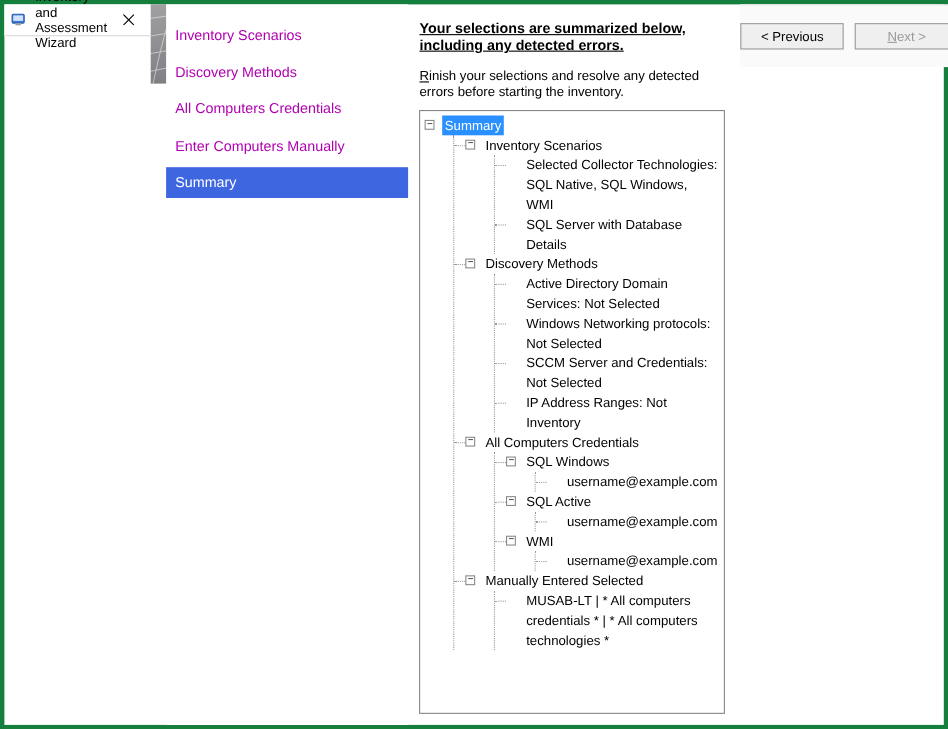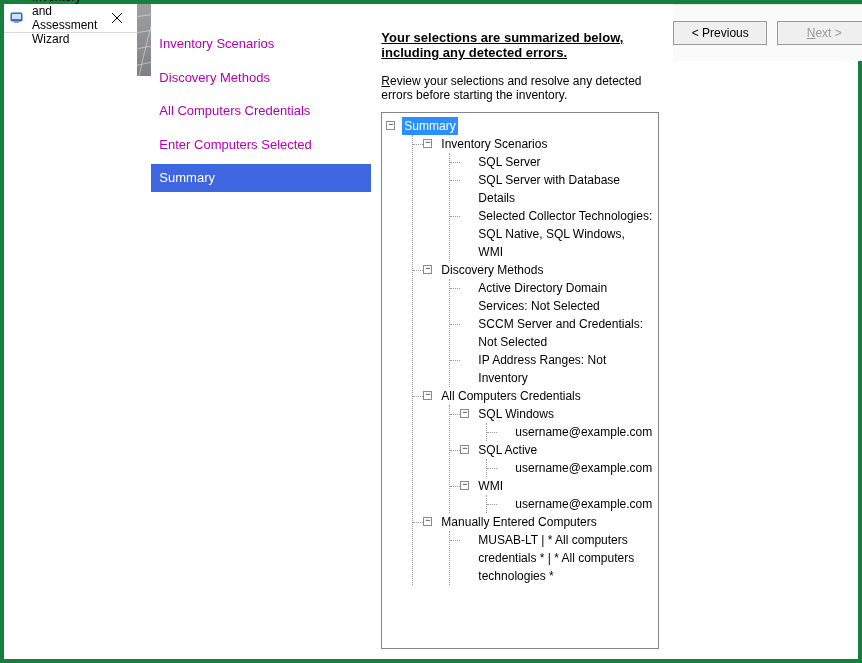--- a/index.html
+++ b/index.html
@@ -84,21 +84,20 @@
     height: 160px;
     opacity: .55;
     pointer-events: none;
   }
 
   
   .body {
     flex: 1;
     display: flex;
     min-height: 0;
-    margin-top: 12px;
   }
   .sidebar {
     width: 220px;
     background: #fff;
     padding-top: 14px;
   }
   .nav-item {
     padding: 6px 8px 6px 8px;
     font-size: 13px;
     color: #1a2bd6;
@@ -275,55 +274,55 @@
       </g>
     </svg>
   </div>
 
   <div class="body">
 
     <div class="sidebar">
       <div class="nav-item visited">Inventory Scenarios</div>
       <div class="nav-item visited">Discovery Methods</div>
       <div class="nav-item visited">All Computers Credentials</div>
-      <div class="nav-item visited">Enter Computers Selected</div>
+      <div class="nav-item visited">Enter Computers Manually</div>
       <div class="nav-item current">Summary</div>
     </div>
 
     <div class="main">
       <div class="heading">Your selections are summarized below, including any detected errors.</div>
       <div class="instruction">
-        <span class="u">R</span><span>eview your selections and resolve any detected errors before starting the inventory.</span>
+        <span class="u">R</span><span>inish your selections and resolve any detected errors before starting the inventory.</span>
       </div>
 
       <div class="tree-container">
         <ul class="tree" id="tree-root">
             <li><span class="toggle"></span><span class="node-label selected">Summary</span><ul>
                 <li><span class="toggle"></span><span class="node-label">Inventory Scenarios</span><ul>
-                    <li class="leaf"><span class="node-label">SQL Server</span></li>
+                    <li class="leaf"><span class="node-label">Selected Collector Technologies: SQL Native, SQL Windows, WMI</span></li>
                     <li class="leaf"><span class="node-label">SQL Server with Database Details</span></li>
-                    <li class="leaf"><span class="node-label">Selected Collector Technologies: SQL Native, SQL Windows, WMI</span></li>
                   </ul></li>
                 <li><span class="toggle"></span><span class="node-label">Discovery Methods</span><ul>
                     <li class="leaf"><span class="node-label">Active Directory Domain Services: Not Selected</span></li>
+                    <li class="leaf"><span class="node-label">Windows Networking protocols: Not Selected</span></li>
                     <li class="leaf"><span class="node-label">SCCM Server and Credentials: Not Selected</span></li>
                     <li class="leaf"><span class="node-label">IP Address Ranges: Not Inventory</span></li>
                   </ul></li>
                 <li><span class="toggle"></span><span class="node-label">All Computers Credentials</span><ul>
                     <li><span class="toggle"></span><span class="node-label">SQL Windows</span><ul>
                         <li class="leaf"><span class="node-label">username@example.com</span></li>
                       </ul></li>
                     <li><span class="toggle"></span><span class="node-label">SQL Active</span><ul>
                         <li class="leaf"><span class="node-label">username@example.com</span></li>
                       </ul></li>
                     <li><span class="toggle"></span><span class="node-label">WMI</span><ul>
                         <li class="leaf"><span class="node-label">username@example.com</span></li>
                       </ul></li>
                   </ul></li>
-                <li><span class="toggle"></span><span class="node-label">Manually Entered Computers</span><ul>
+                <li><span class="toggle"></span><span class="node-label">Manually Entered Selected</span><ul>
                     <li class="leaf"><span class="node-label">MUSAB-LT | * All computers credentials * | * All computers technologies *</span></li>
                   </ul></li>
               </ul></li>
           </ul>
       </div>
     </div>
   </div>
 
   <div class="footer">
     <button class="btn">&lt; Previous</button>

